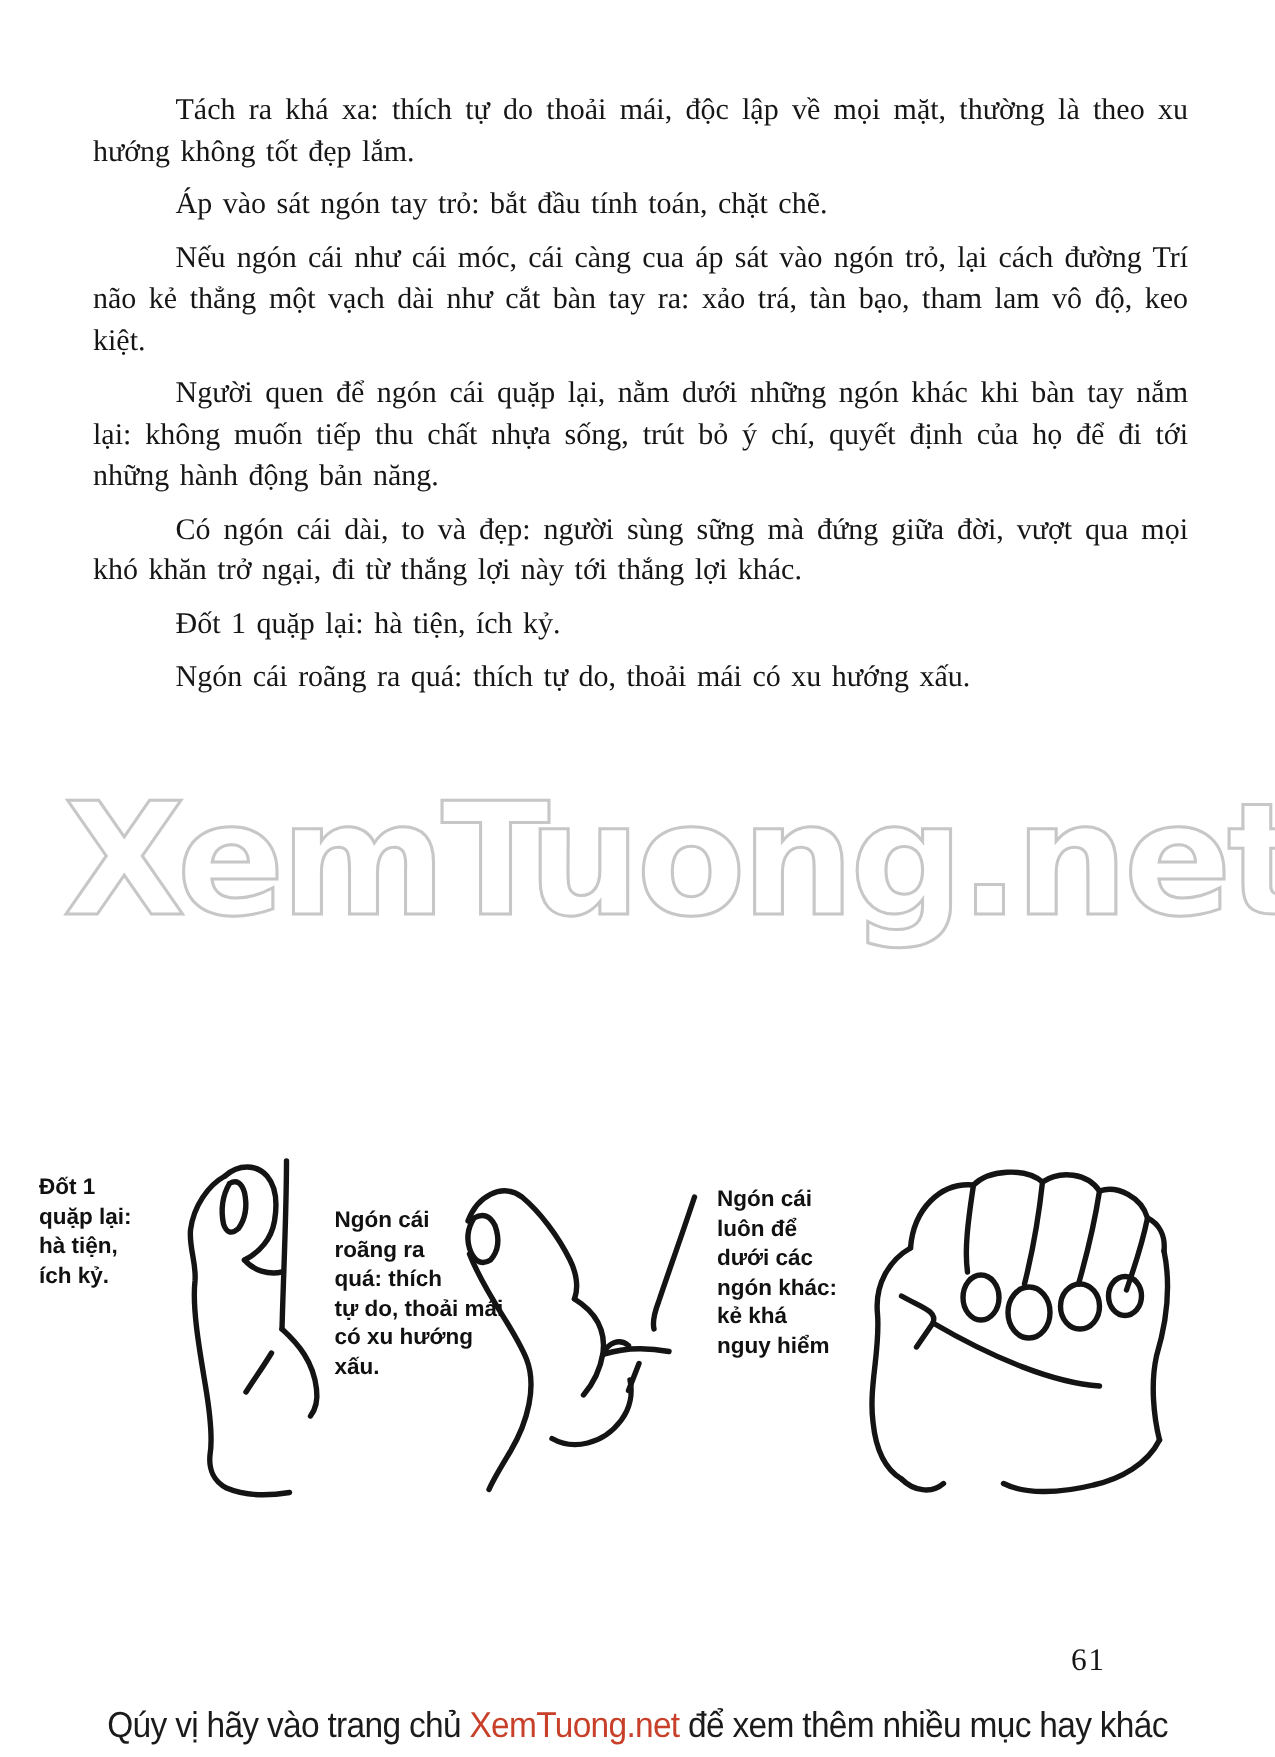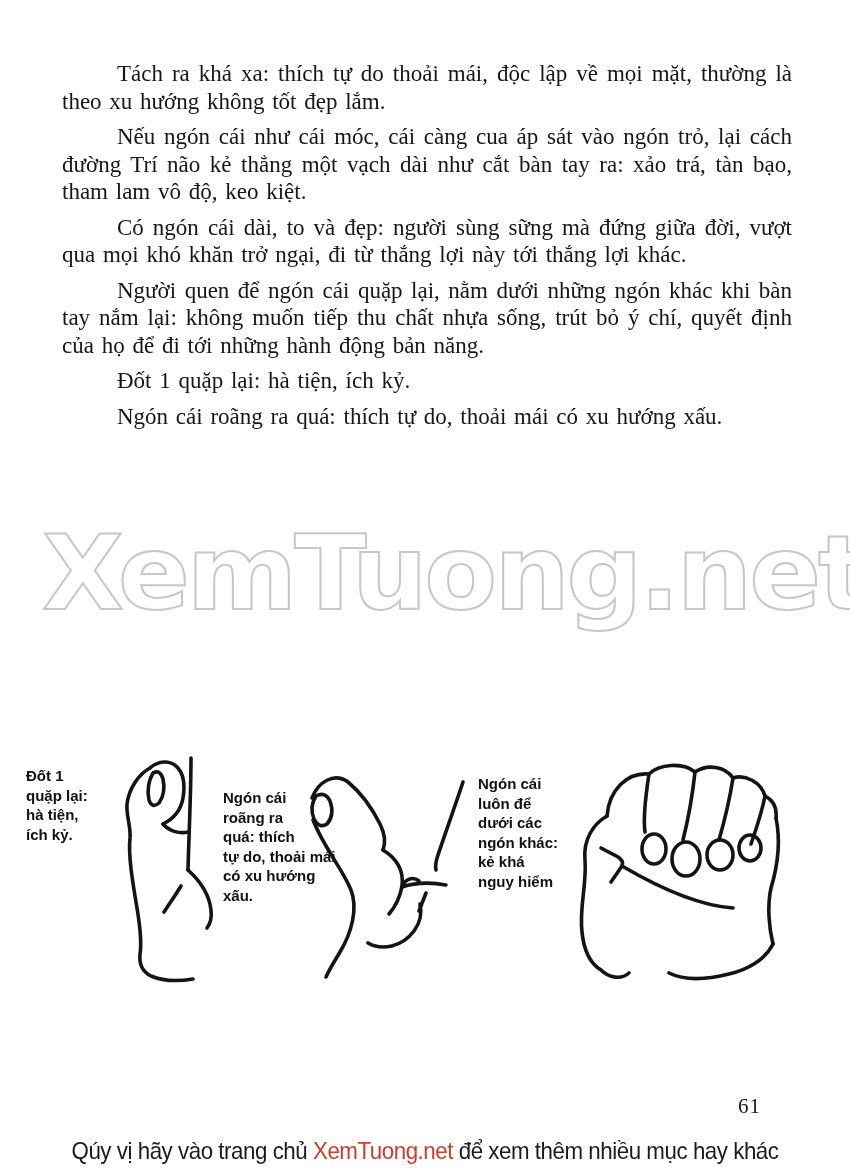--- a/index.html
+++ b/index.html
@@ -25,32 +25,32 @@
     -webkit-text-stroke:2px #c7c7c7;
     text-stroke:2px #c7c7c7;
     transform:scaleX(1.02);
     transform-origin:left center;
     user-select:none;
   }
   .body-text{
     position:absolute;
     left:62px;top:60px;width:730px;
     z-index:1;
-    font-size:23px;
+    font-size:20px;
     line-height:27.5px;
     text-align:justify;
   }
   .body-text p{
     margin:0 0 8px 0;
     text-indent:55px;
     word-spacing:2px;
   }
   .figures{
     position:absolute;
-    left:0;top:748px;width:850px;height:260px;
+    left:0;top:764px;width:850px;height:260px;
     z-index:1;
   }
   .fig-caption{
     position:absolute;
     font-family:"Liberation Sans", sans-serif;
     font-weight:bold;
     font-size:15px;
     line-height:19.5px;
     white-space:pre-line;
     color:#111;
@@ -68,21 +68,20 @@
     stroke-width:3.6;
     stroke-linecap:round;
     stroke-linejoin:round;
   }
   .page-number{
     position:absolute;
     left:714px;top:1094px;
     z-index:1;
     font-size:21px;
     letter-spacing:1px;
-    margin-left:24px;
   }
   .footer{
     position:absolute;
     left:0;bottom:6px;width:850px;
     z-index:1;
     text-align:center;
     font-family:"Liberation Sans", sans-serif;
     font-size:24px;
     font-weight:500;
     letter-spacing:-0.5px;
@@ -95,23 +94,24 @@
 </style>
 </head>
 <body>
 
 <div class="page">
 
   <div class="watermark" style="-webkit-text-stroke: 2px rgb(199, 199, 199);">XemTuong.net</div>
 
   <div class="body-text">
     <p>Tách ra khá xa: thích tự do thoải mái, độc lập về mọi mặt, thường là theo xu hướng không tốt đẹp lắm.</p>
+    <p>Áp vào sát ngón tay trỏ: bắt đầu tính toán, chặt chẽ.</p>
     <p>Nếu ngón cái như cái móc, cái càng cua áp sát vào ngón trỏ, lại cách đường Trí não kẻ thẳng một vạch dài như cắt bàn tay ra: xảo trá, tàn bạo, tham lam vô độ, keo kiệt.</p>
+    <p>Người quen để ngón cái quặp lại, nằm dưới những ngón khác khi bàn tay nắm lại: không muốn tiếp thu chất nhựa sống, trút bỏ ý chí, quyết định của họ để đi tới những hành động bản năng.</p>
     <p>Có ngón cái dài, to và đẹp: người sùng sững mà đứng giữa đời, vượt qua mọi khó khăn trở ngại, đi từ thắng lợi này tới thắng lợi khác.</p>
-    <p>Người quen để ngón cái quặp lại, nằm dưới những ngón khác khi bàn tay nắm lại: không muốn tiếp thu chất nhựa sống, trút bỏ ý chí, quyết định của họ để đi tới những hành động bản năng.</p>
     <p>Đốt 1 quặp lại: hà tiện, ích kỷ.</p>
     <p>Ngón cái roãng ra quá: thích tự do, thoải mái có xu hướng xấu.</p>
   </div>
 
   <div class="figures">
 
     <div class="fig-caption cap-1">Đốt 1
 quặp lại:
 hà tiện,
 ích kỷ.</div>

